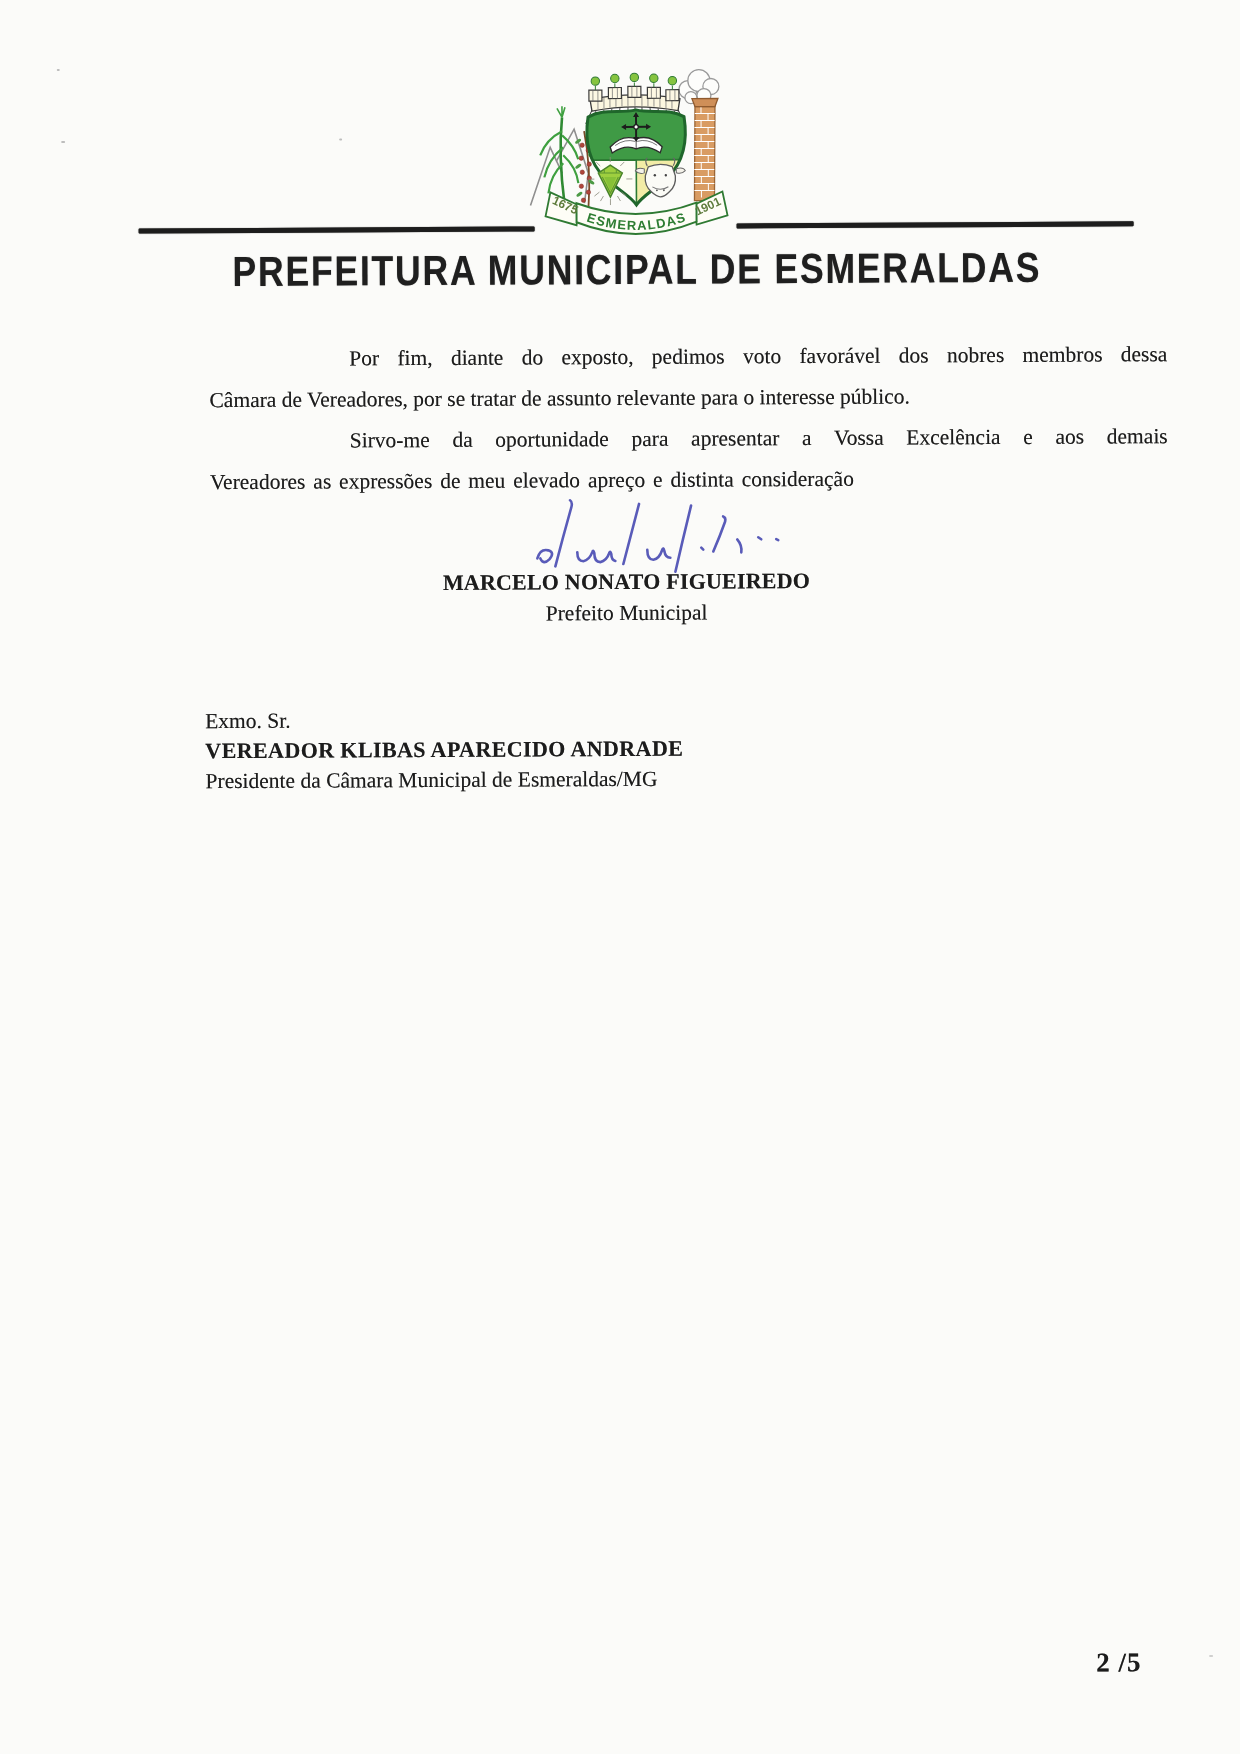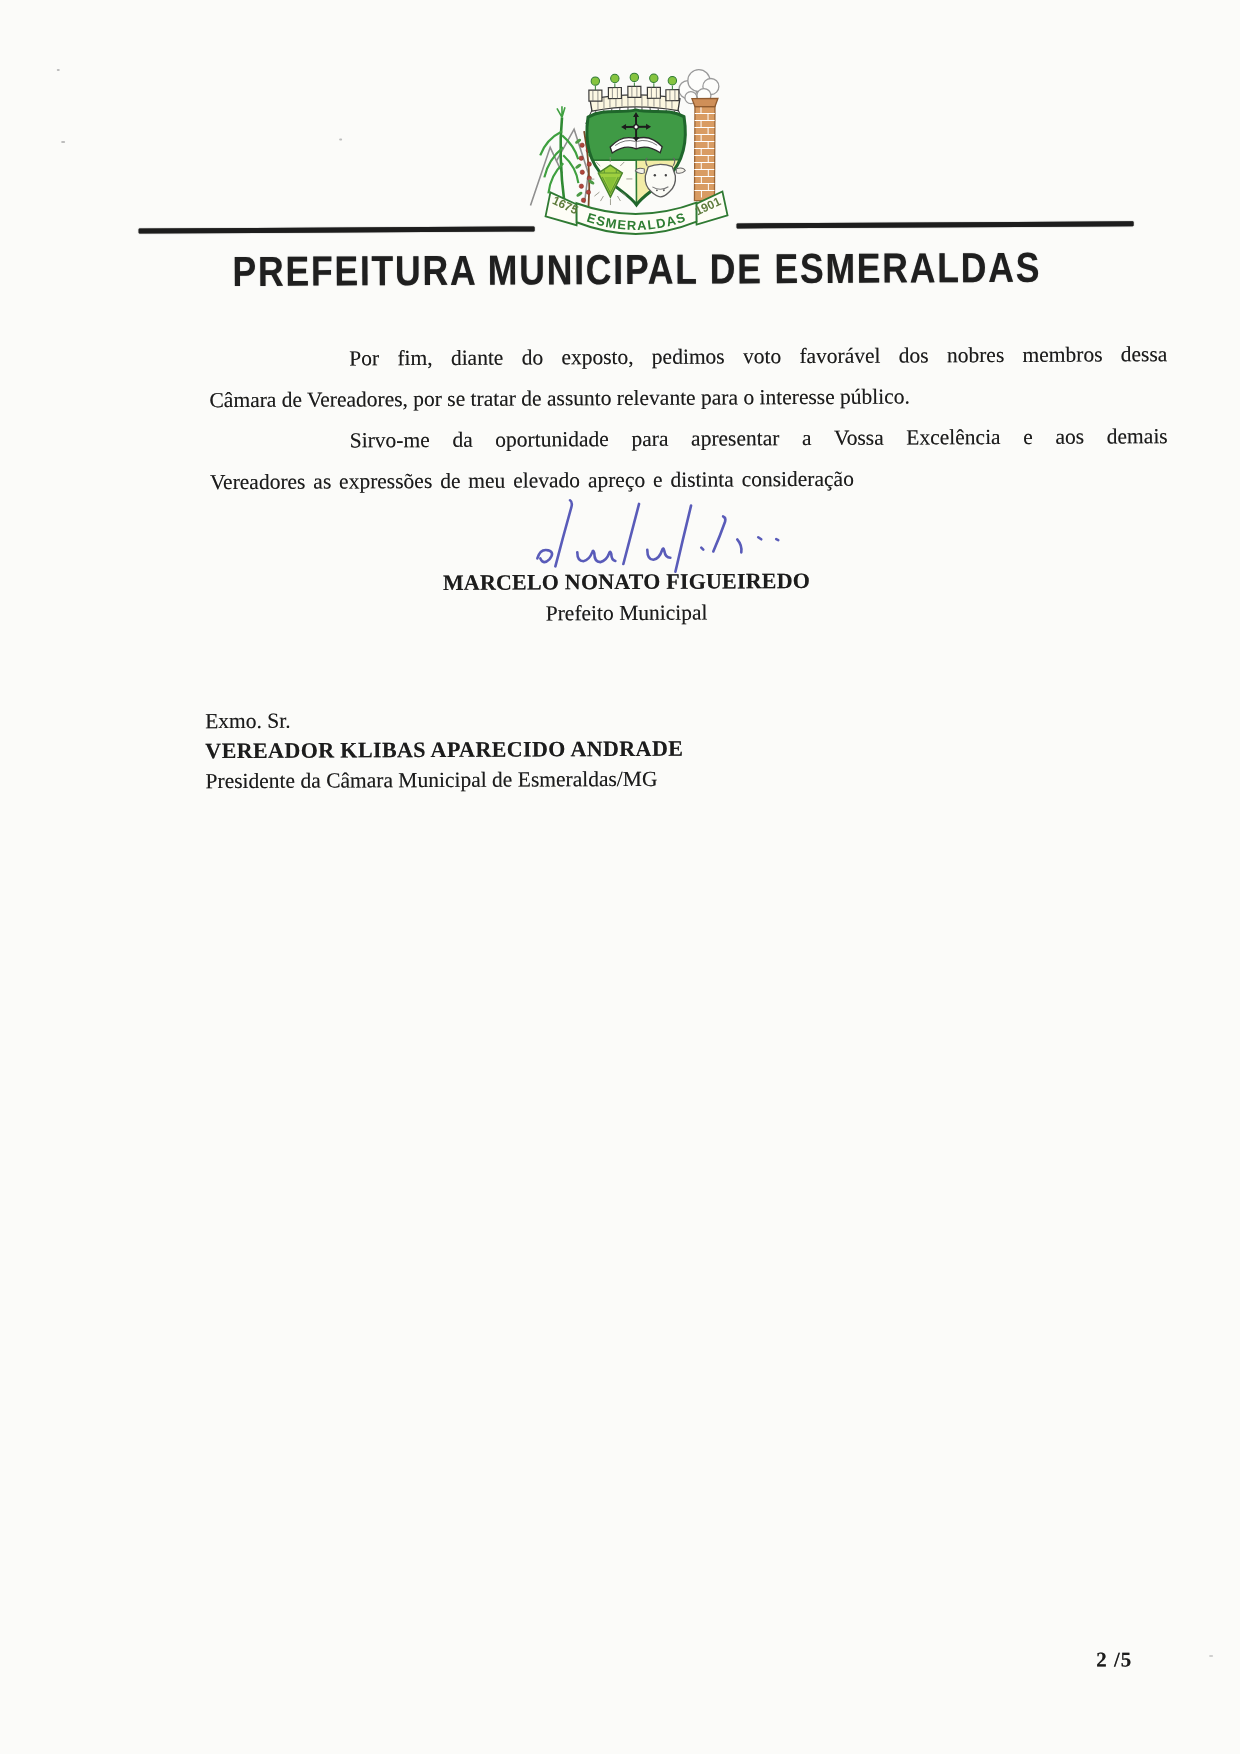--- a/index.html
+++ b/index.html
@@ -29,21 +29,21 @@
   .signatory{position:absolute;left:438px;top:570px;width:380px;text-align:center;
              text-shadow:0 0 0.6px rgba(35,35,35,0.55);}
   .signatory .name{font-weight:bold;font-size:22px;letter-spacing:0.2px;line-height:24px;}
   .signatory .role{font-size:21.5px;margin-top:7px;}
 
   .addressee{position:absolute;left:206px;top:704px;text-shadow:0 0 0.6px rgba(35,35,35,0.55);}
   .addressee .salut{font-size:21.5px;line-height:30px;}
   .addressee .name{font-weight:bold;font-size:22px;letter-spacing:0.4px;line-height:30px;}
   .addressee .role{font-size:21.5px;line-height:30px;}
 
-  .page-number{position:absolute;left:1092px;top:1650px;font-weight:bold;font-size:21px;
+  .page-number{position:absolute;left:1092px;top:1650px;font-weight:bold;font-size:27px;
                letter-spacing:1px;text-shadow:0 0 0.6px rgba(35,35,35,0.55);}
 
   .speck{position:absolute;background:#bdbdbd;border-radius:1px;}
 </style>
 </head>
 <body>
 
 <div class="page">
  <div class="scan">
 

